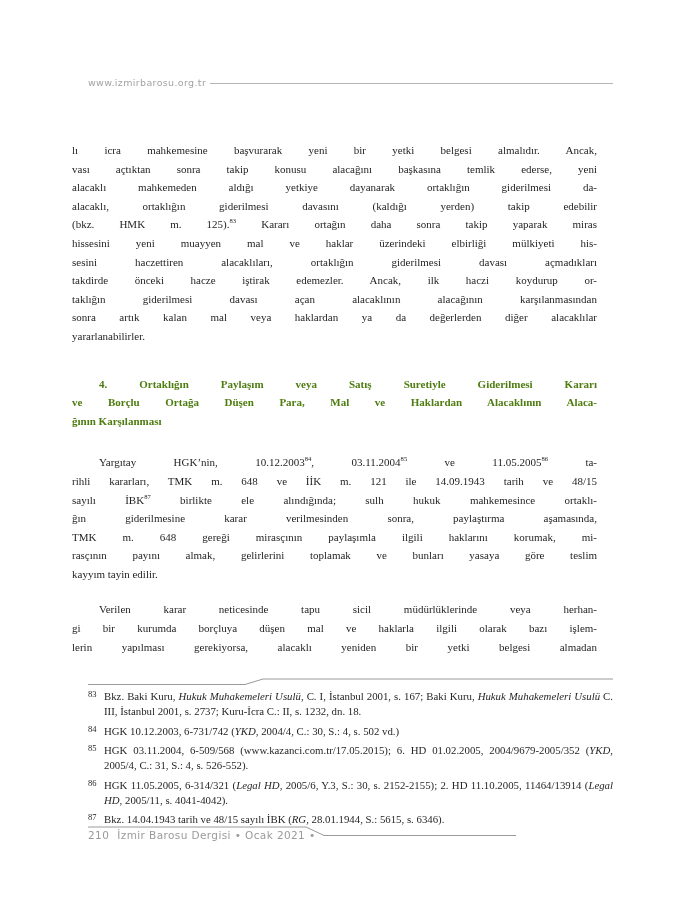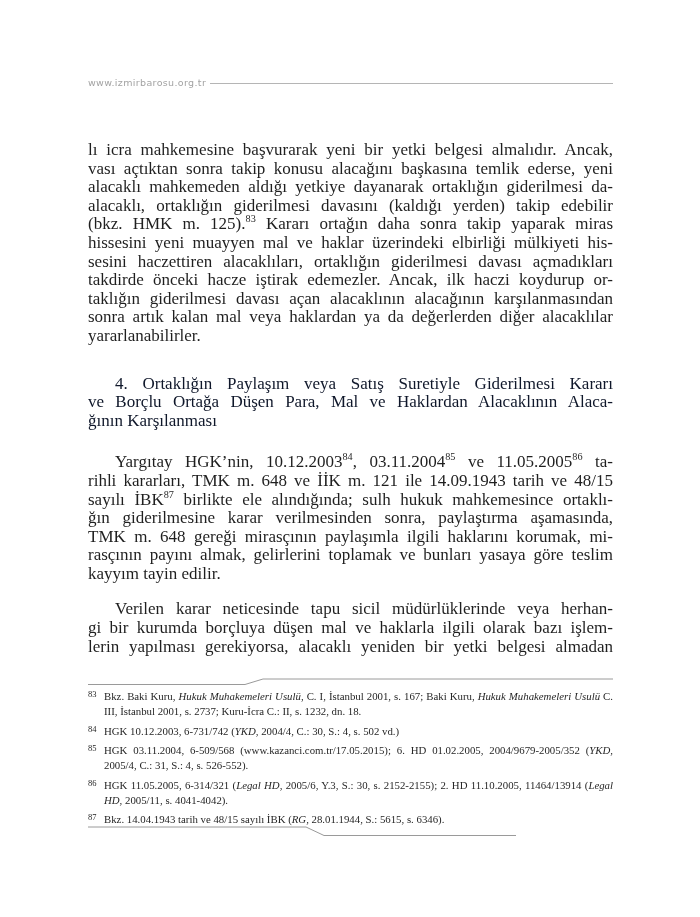--- a/index.html
+++ b/index.html
@@ -13,25 +13,25 @@
   
   .hdr{
     position:absolute;left:88px;top:49px;width:525px;
     display:flex;align-items:center;
     font-family:"DejaVu Sans","Liberation Sans",sans-serif;
     font-size:9.5px;color:#a3a3a3;letter-spacing:.35px;
   }
   .hdr-rule{flex:1;height:1px;background:#b5b5b5;margin-left:4px;margin-top:1px;}
   
   .content{
-    position:absolute;left:88px;top:113px;width:525px;
-    font-size:17px;line-height:18.6px;
+    position:absolute;left:72px;top:113px;width:525px;
+    font-size:11px;line-height:18.6px;
   }
   .para{margin:0;}
-  .para.heading{font-weight:400;margin-top:29px;color:#0f172a;}
+  .para.heading{font-weight:700;margin-top:29px;color:#4d7c0f;}
   .para.p2{margin-top:23px;}
   .para.p3{margin-top:17px;}
   .tline{white-space:normal;}
   .tline.just{text-align:justify;text-align-last:justify;}
   .tline.ind{text-indent:27px;}
   .sup{font-size:.6em;vertical-align:super;line-height:0;letter-spacing:0;}
   .it{font-style:italic;}
   
   .fnblock{position:absolute;left:88px;top:650px;width:525px;}
   .fnsep{display:block;}
@@ -108,15 +108,18 @@
         <div class="footnote"><span class="fn-num">85</span><span>HGK 03.11.2004, 6-509/568 (www.kazanci.com.tr/17.05.2015); 6. HD 01.02.2005, 2004/9679-2005/352 (</span><span class="it">YKD</span><span>, 2005/4, C.: 31, S.: 4, s. 526-552).</span></div>
         <div class="footnote"><span class="fn-num">86</span><span>HGK 11.05.2005, 6-314/321 (</span><span class="it">Legal HD</span><span>, 2005/6, Y.3, S.: 30, s. 2152-2155); 2. HD 11.10.2005, 11464/13914 (</span><span class="it">Legal HD</span><span>, 2005/11, s. 4041-4042).</span></div>
         <div class="footnote"><span class="fn-num">87</span><span>Bkz. 14.04.1943 tarih ve 48/15 sayılı İBK (</span><span class="it">RG</span><span>, 28.01.1944, S.: 5615, s. 6346).</span></div>
       </div>
   </div>
 
   <div class="ftr">
     <svg width="525" height="12" viewBox="0 0 525 12">
       <path d="M0,1 H218 L236,9.5 H428" fill="none" stroke="#9a9a9a" stroke-width="1"></path>
     </svg>
+    <div class="ftr-text">
+      <span class="pgnum">210</span><span>İzmir Barosu Dergisi • Ocak 2021 •</span>
+    </div>
   </div>
 
 </div>
 
 </body></html>

